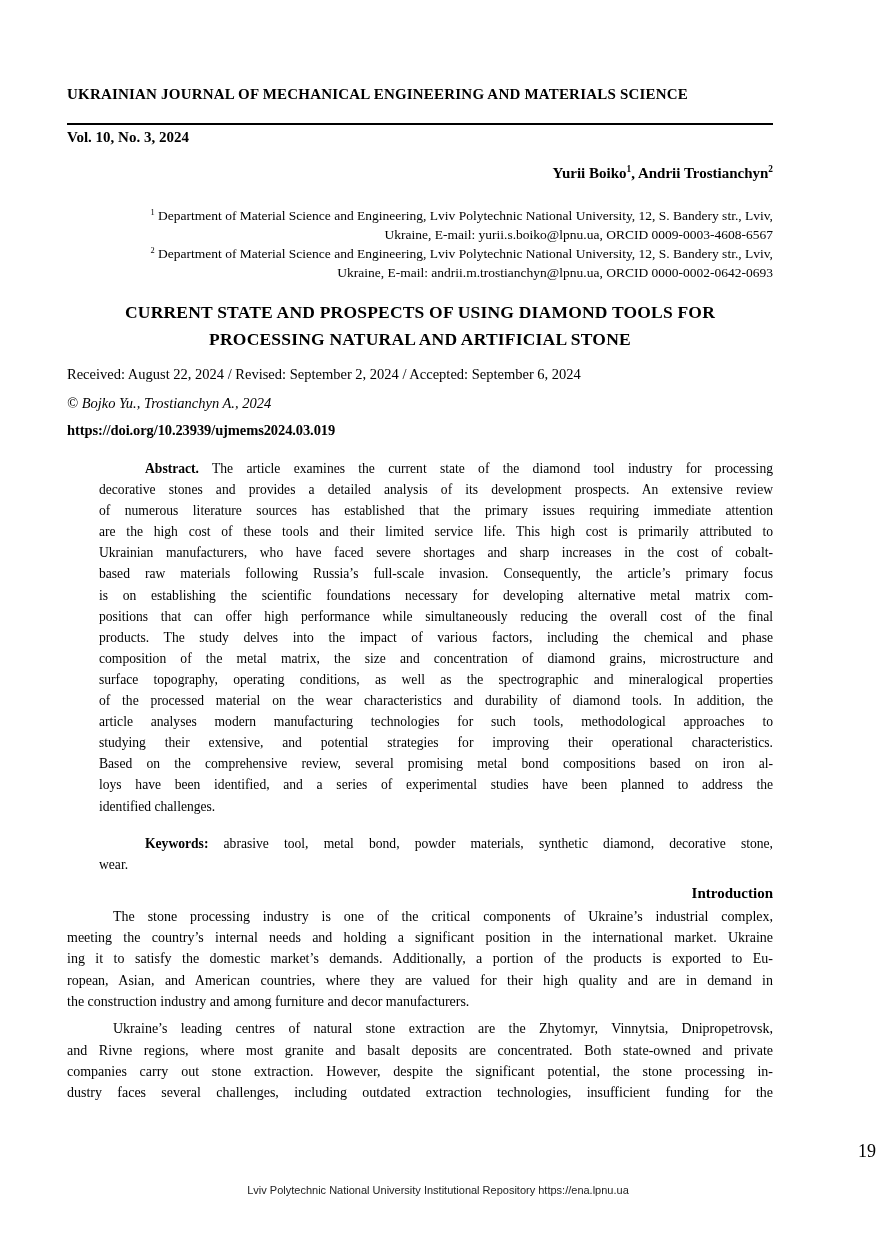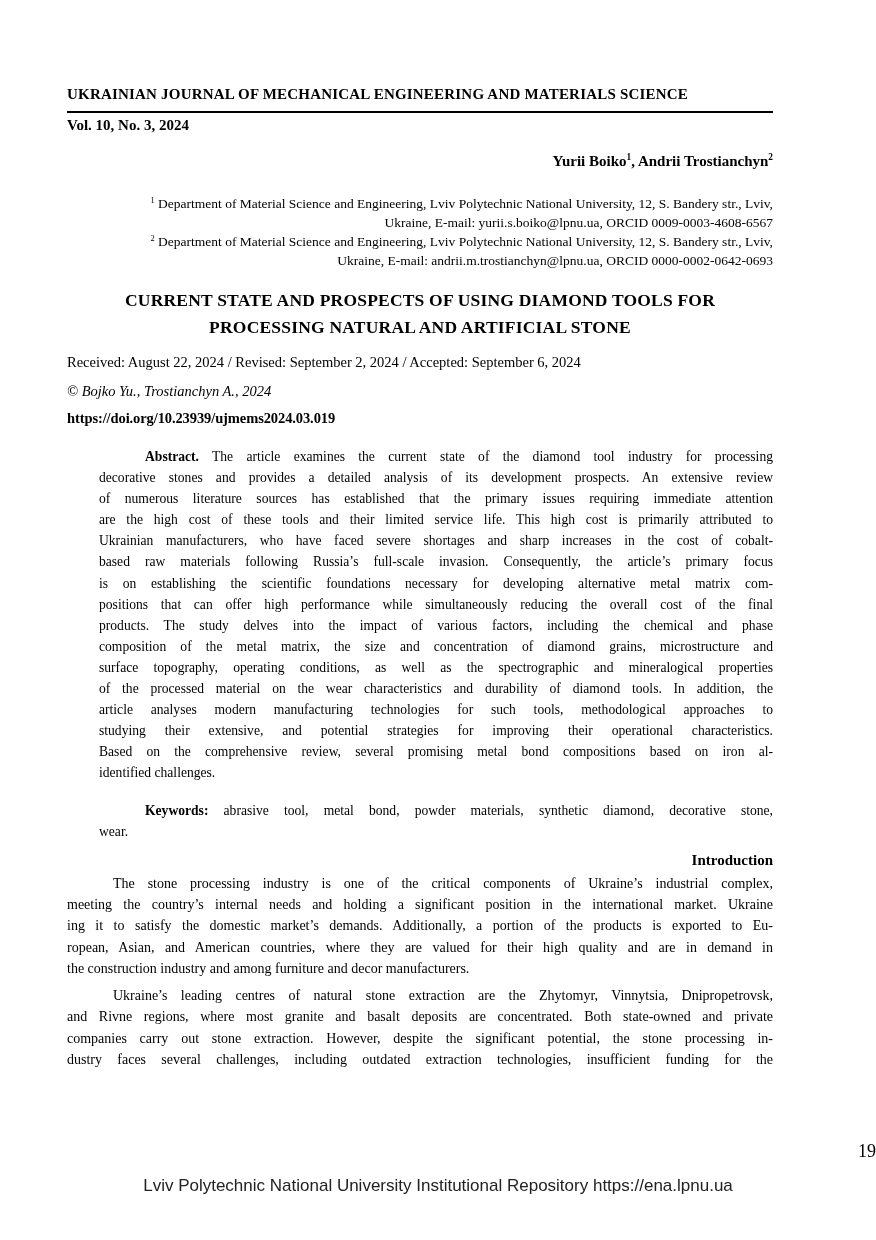--- a/index.html
+++ b/index.html
@@ -15,21 +15,21 @@
     overflow: hidden;
   }
   sup { font-size: 0.62em; vertical-align: super; line-height: 0; }
 
   .journal-name {
     font-size: 15px;
     font-weight: bold;
     line-height: 18px;
     letter-spacing: 0.2px;
     white-space: nowrap;
-    padding-bottom: 8px;
+    padding-bottom: 20px;
     border-bottom: 2.5px solid #000;
   }
   .issue {
     margin-top: 3px;
     font-size: 15px;
     font-weight: bold;
     line-height: 18px;
   }
   .authors {
     margin-top: 18px;
@@ -81,21 +81,21 @@
     position: absolute;
     left: 0; right: 0; bottom: 78px;
     text-align: right;
     font-size: 18px;
   }
   .repo-line {
     position: absolute;
     left: 0; right: 0; bottom: 44px;
     text-align: center;
     font-family: "Liberation Sans", sans-serif;
-    font-size: 17px;
+    font-size: 11px;
     color: #222222;
   }
 </style>
 </head>
 <body>
 
 <div class="page">
 
   <div class="journal-name">UKRAINIAN JOURNAL OF MECHANICAL ENGINEERING AND MATERIALS SCIENCE</div>
 
@@ -135,20 +135,21 @@
         <div class="tline">based raw materials following Russia’s full-scale invasion. Consequently, the article’s primary focus</div>
         <div class="tline">is on establishing the scientific foundations necessary for developing alternative metal matrix com-</div>
         <div class="tline">positions that can offer high performance while simultaneously reducing the overall cost of the final</div>
         <div class="tline">products. The study delves into the impact of various factors, including the chemical and phase</div>
         <div class="tline">composition of the metal matrix, the size and concentration of diamond grains, microstructure and</div>
         <div class="tline">surface topography, operating conditions, as well as the spectrographic and mineralogical properties</div>
         <div class="tline">of the processed material on the wear characteristics and durability of diamond tools. In addition, the</div>
         <div class="tline">article analyses modern manufacturing technologies for such tools, methodological approaches to</div>
         <div class="tline">studying their extensive, and potential strategies for improving their operational characteristics.</div>
         <div class="tline">Based on the comprehensive review, several promising metal bond compositions based on iron al-</div>
+        <div class="tline">loys have been identified, and a series of experimental studies have been planned to address the</div>
         <div class="tline last">identified challenges.</div>
       </div>
 
     <div class="keywords">
         <div class="tline first"><b>Keywords:</b> abrasive tool, metal bond, powder materials, synthetic diamond, decorative stone,</div>
         <div class="tline last">wear.</div>
       </div>
   </div>
 
   <div class="section-heading">Introduction</div>

